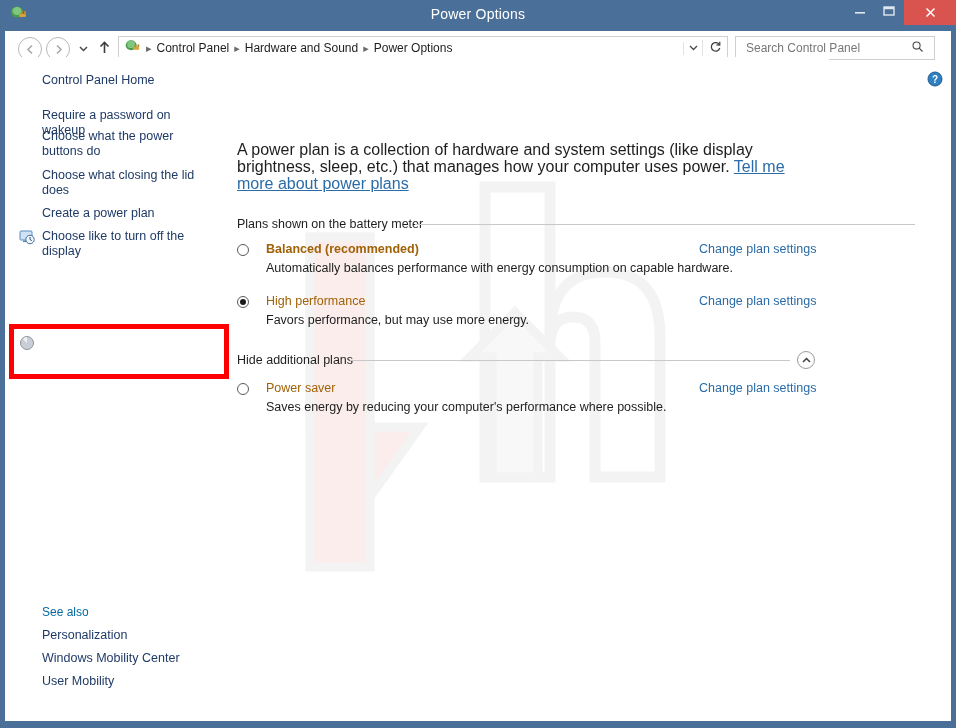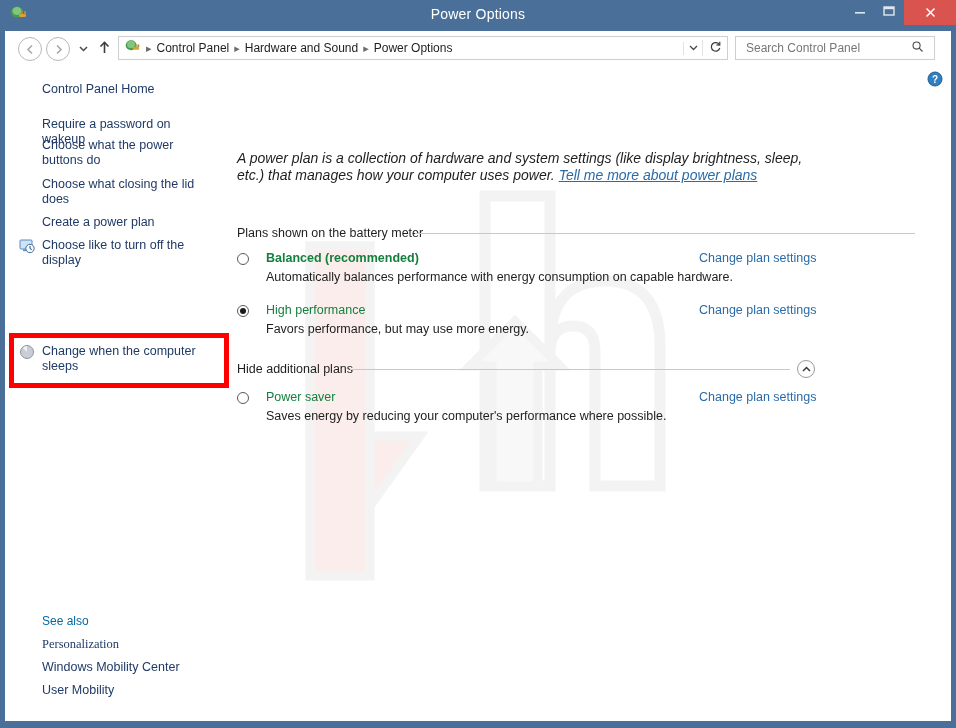--- a/index.html
+++ b/index.html
@@ -129,21 +129,21 @@
   .search-icon { width: 22px; text-align: center; color: #4a4a4a; }
 
   
   .help-btn {
     position: absolute; right: 8px; top: 40px;
     width: 16px; height: 16px;
   }
 
   
   .body-area {
-    position: absolute; left: 0; top: 35px;
+    position: absolute; left: 0; top: 26px;
     width: 824px; height: 655px;
     background: #ffffff;
   }
 
   
   .watermark {
     position: absolute; left: 265px; top: 120px;
     width: 470px; height: 420px;
     pointer-events: none;
   }
@@ -188,21 +188,21 @@
     position: absolute; left: 215px; top: 0;
     width: 731px; height: 655px;
   }
   .page-title {
     position: absolute; left: 17px; top: 56px;
     font-size: 17px; color: #25598c;
   }
   .page-desc {
     position: absolute; left: 17px; top: 84px;
     width: 582px;
-    font-size: 14px; color: #1e1e1e; line-height: 17px; font-style: italic;
+    font-size: 16px; color: #1e1e1e; line-height: 17px;
   }
   .link-inline {
     color: #2a6ba8; text-decoration: underline; cursor: pointer;
   }
 
   .section-head {
     position: absolute; left: 17px;
     font-size: 12.5px; color: #1e1e1e;
     background: transparent;
   }
@@ -218,21 +218,21 @@
     border: 1px solid #5a5a5a; border-radius: 50%;
     background: #fff; box-sizing: border-box;
   }
   .radio.checked::after {
     content: ""; position: absolute;
     left: 2px; top: 2px; width: 6px; height: 6px;
     background: #1b1b1b; border-radius: 50%;
   }
   .plan-name {
     position: absolute; left: 29px; top: 0;
-    font-size: 12.5px; color: #15803d;
+    font-size: 12.5px; color: #a16207;
   }
   .plan-name.bold { font-weight: bold; }
   .plan-desc {
     position: absolute; left: 29px; top: 19px;
     font-size: 12.5px; color: #1e1e1e;
   }
   .plan-link {
     position: absolute; right: -0px; top: 0;
     font-size: 12.5px; color: #2a6ba8; cursor: pointer;
   }
@@ -391,25 +391,24 @@
 
         <div class="redbox"></div>
         <div class="redbox-content">
           <span class="side-icon" style="left:10px; top:11px;">
             <svg width="16" height="16" viewBox="0 0 16 16">
               <circle cx="8" cy="8" r="6.5" fill="#c9ced6" stroke="#8e959e" stroke-width="1"></circle>
               <path d="M8 1.5 A6.5 6.5 0 0 1 8 14.5 A6.5 6.5 0 0 0 8 1.5 Z" fill="#5c636d"></path>
               <path d="M4 4.2 A5.6 5.6 0 0 1 8 2.1 L8 8 Z" fill="#eef1f4"></path>
             </svg>
           </span>
-          <div class="side-link" style="left:33px; top:11px; width:180px;">Change when the computer sleeps</div>
         </div>
 
         <div class="see-also-label" style="top:548px;">See also</div>
-        <div class="side-link" style="left:37px; top:571px;font-family:Liberation Serif, serif;">Personalization</div>
+        <div class="side-link" style="left:37px; top:571px;">Personalization</div>
         <div class="side-link" style="left:37px; top:594px;">Windows Mobility Center</div>
         <div class="side-link" style="left:37px; top:617px;">User Mobility</div>
       </div>
 
       <div class="content">
 
         <div class="page-desc">
           <span>A power plan is a collection of hardware and system settings (like display brightness, sleep, etc.) that manages how your computer uses power. </span><span class="link-inline">Tell me more about power plans</span>
         </div>
 

